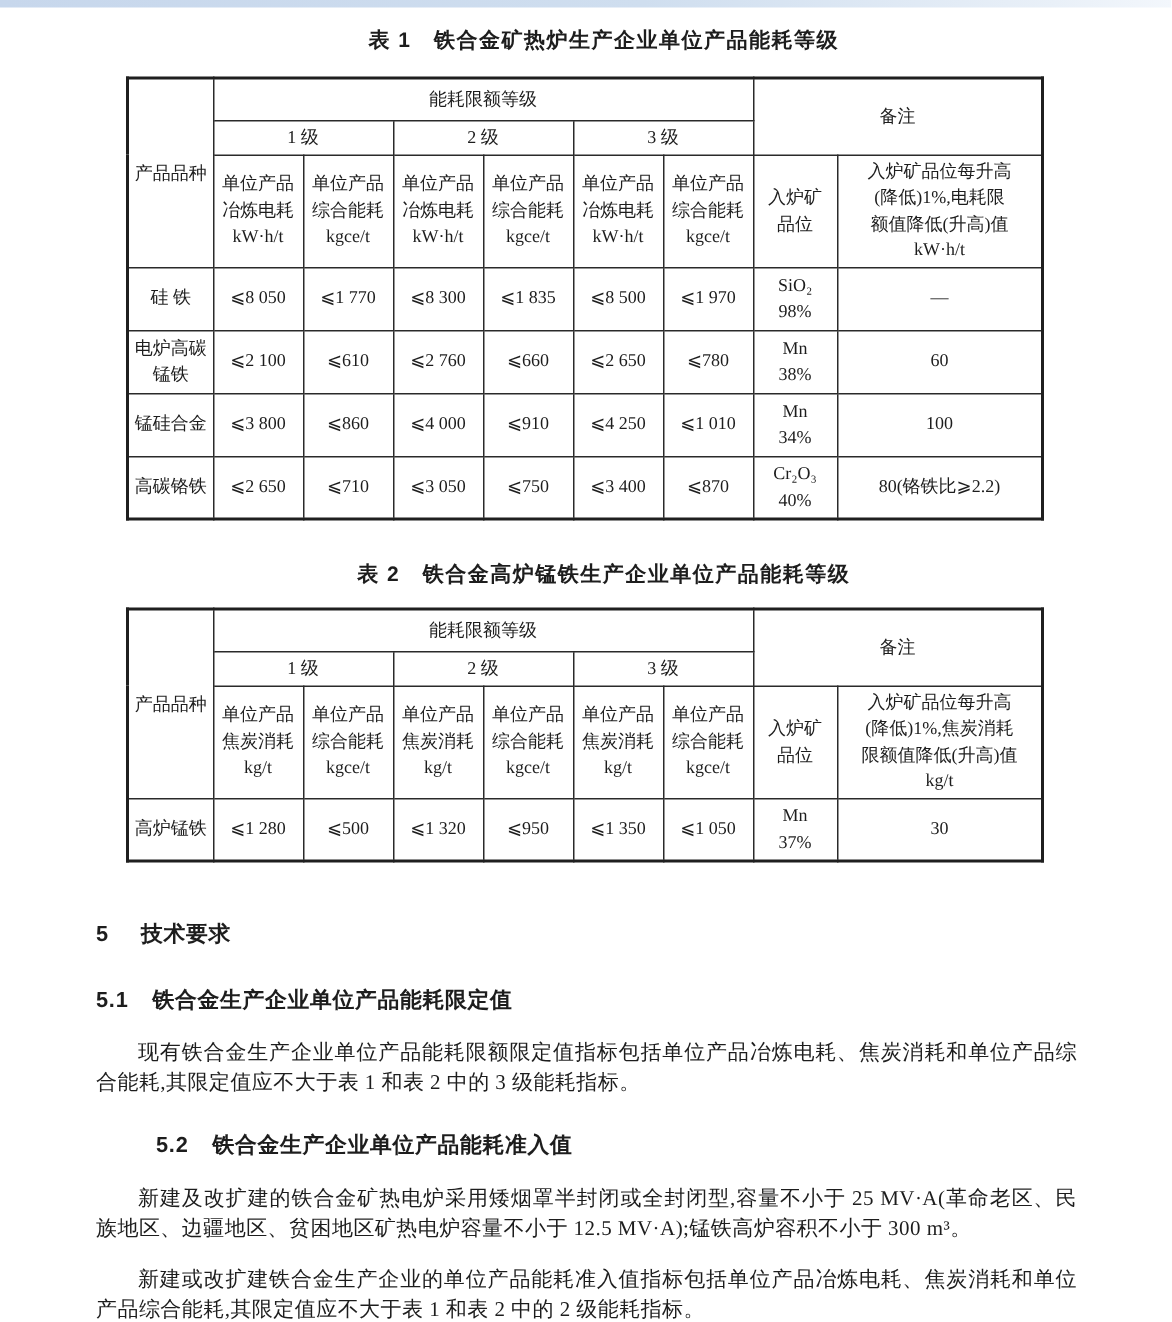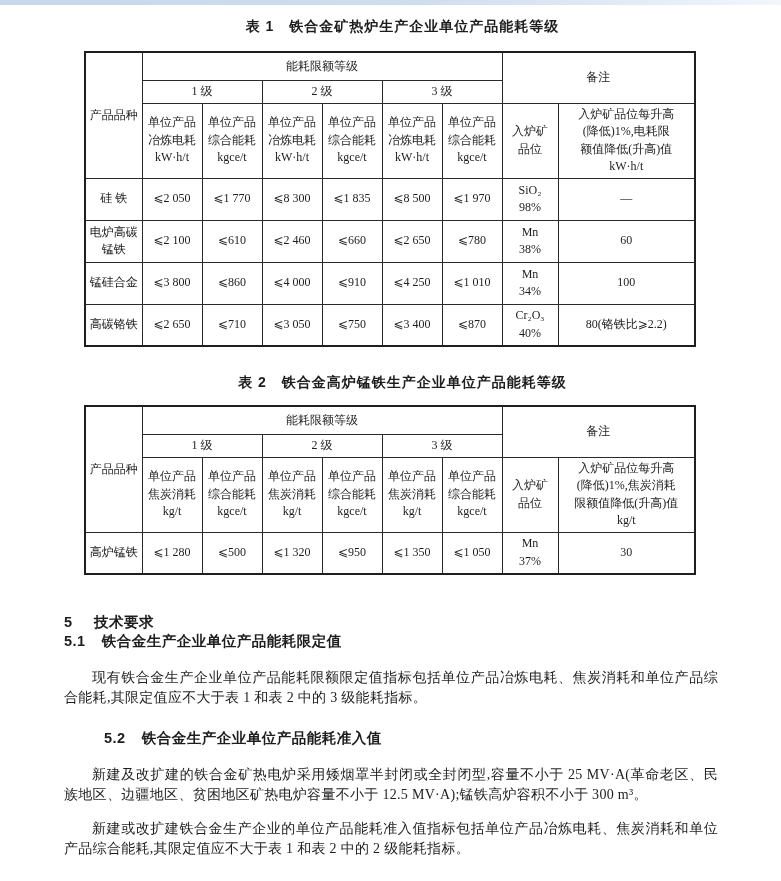--- a/index.html
+++ b/index.html
@@ -54,21 +54,21 @@
   .content{margin:0 63px 0 64px;}
   .sec-h{
     font-family:"Liberation Sans","DejaVu Sans",sans-serif;
     font-weight:bold;
     font-size:14.5px;
     letter-spacing:0.5px;
   }
   .sec-h .num{display:inline-block;min-width:14px;}
   .sec-h .gap{display:inline-block;width:16px;}
   .h5{margin-top:38px;}
-  .h51{}
+  .h51{margin-top:25px;}
   .h52{margin-top:21px;margin-left:40px;}
   .para{
     margin-top:17px;
     font-size:14px;
     line-height:20px;
     text-align:justify;
     text-indent:2em;
     letter-spacing:0.3px;
   }
   .para.tight{margin-top:0;}
@@ -125,35 +125,35 @@
 kgce/t</th>
       <th class="ml lh-sub">入炉矿
 品位</th>
       <th class="ml lh-remark">入炉矿品位每升高
 (降低)1%,电耗限
 额值降低(升高)值
 kW·h/t</th>
     </tr>
     <tr class="r-data">
       <td>硅 铁</td>
-      <td>⩽2 050</td>
+      <td>⩽8 050</td>
       <td>⩽1 770</td>
       <td>⩽8 300</td>
       <td>⩽1 835</td>
       <td>⩽8 500</td>
       <td>⩽1 970</td>
       <td class="ml lh-sub">SiO₂
 98%</td>
       <td>—</td>
     </tr>
     <tr class="r-data">
       <td>电炉高碳锰铁</td>
       <td>⩽2 100</td>
       <td>⩽610</td>
-      <td>⩽2 460</td>
+      <td>⩽2 760</td>
       <td>⩽660</td>
       <td>⩽2 650</td>
       <td>⩽780</td>
       <td class="ml lh-sub">Mn
 38%</td>
       <td>60</td>
     </tr>
     <tr class="r-data">
       <td>锰硅合金</td>
       <td>⩽3 800</td>

